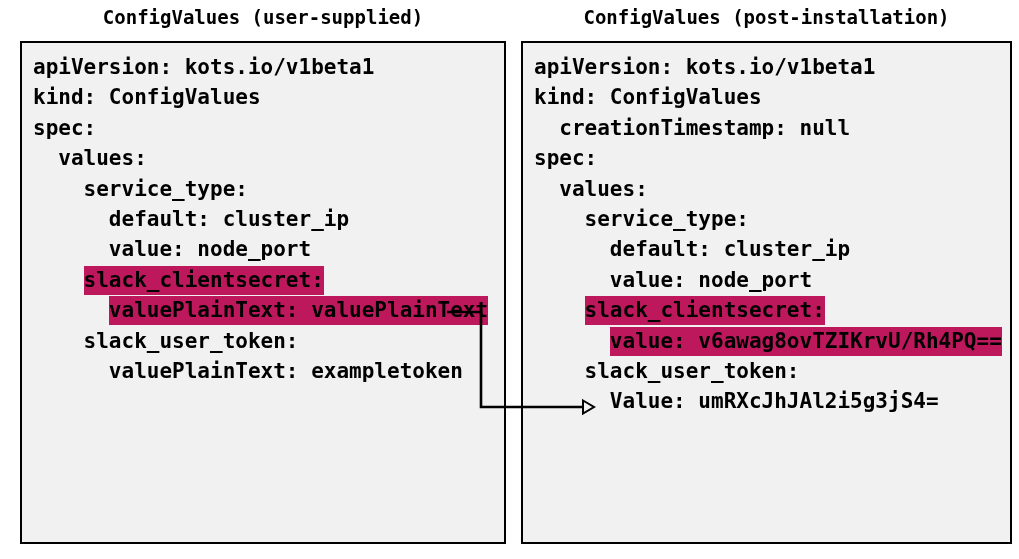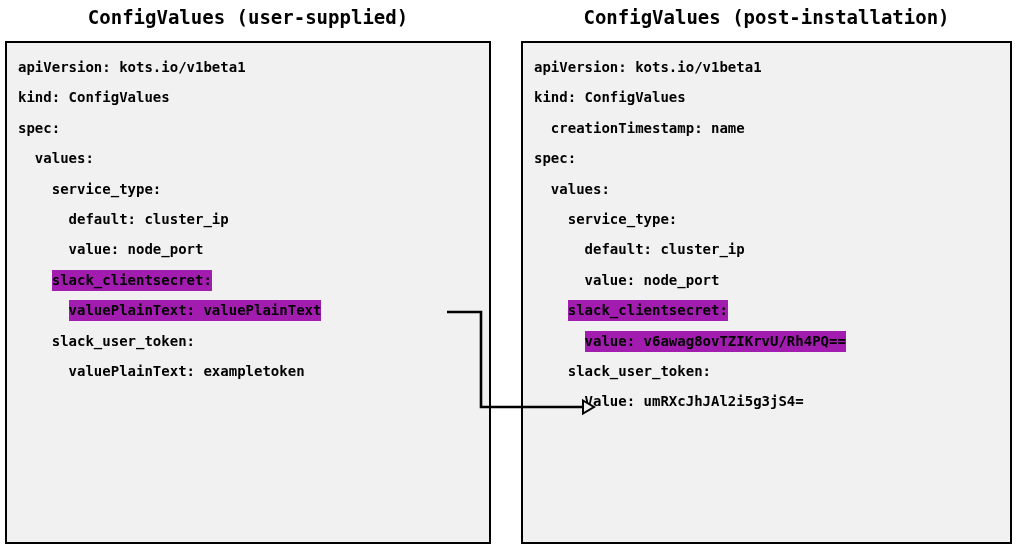--- a/index.html
+++ b/index.html
@@ -47,49 +47,49 @@
     top: 9px;
     left: 11px;
     right: 4px;
     bottom: 0;
   }
 
   .code-line {
     height: 30.4px;
     line-height: 30.4px;
     font-family: "DejaVu Sans Mono", "Liberation Mono", monospace;
-    font-size: 14px;
+    font-size: 21px;
     font-weight: bold;
     color: #000000;
     white-space: pre;
   }
 
   .code-line > span.seg {
     white-space: pre;
     padding: 2px 0 3px 0;
   }
 
   .code-line > span.hl {
-    background: #a21caf;
+    background: #be185d;
   }
 
   
   .connector {
     position: absolute;
     left: 0;
     top: 0;
     width: 1019px;
     height: 559px;
     pointer-events: none;
   }
 </style>
 </head>
 <body>
 
-<div class="panel" style="left:5px; top:6px; width:486px; height:538px;">
+<div class="panel" style="left:20px; top:6px; width:486px; height:538px;">
   <div class="panel-title">ConfigValues (user-supplied)</div>
   <div class="panel-box" style="left:0px; top:35px; width:486px; height:503px;">
     <div class="code-block">
         <div class="code-line"><span class="seg">apiVersion: kots.io/v1beta1</span></div>
         <div class="code-line"><span class="seg">kind: ConfigValues</span></div>
         <div class="code-line"><span class="seg">spec:</span></div>
         <div class="code-line"><span class="seg">  values:</span></div>
         <div class="code-line"><span class="seg">    service_type:</span></div>
         <div class="code-line"><span class="seg">      default: cluster_ip</span></div>
         <div class="code-line"><span class="seg">      value: node_port</span></div>
@@ -100,21 +100,21 @@
       </div>
   </div>
 </div>
 
 <div class="panel" style="left:521px; top:6px; width:491px; height:538px;">
   <div class="panel-title">ConfigValues (post-installation)</div>
   <div class="panel-box" style="left:0px; top:35px; width:491px; height:503px;">
     <div class="code-block">
         <div class="code-line"><span class="seg">apiVersion: kots.io/v1beta1</span></div>
         <div class="code-line"><span class="seg">kind: ConfigValues</span></div>
-        <div class="code-line"><span class="seg">  creationTimestamp: name</span></div>
+        <div class="code-line"><span class="seg">  creationTimestamp: null</span></div>
         <div class="code-line"><span class="seg">spec:</span></div>
         <div class="code-line"><span class="seg">  values:</span></div>
         <div class="code-line"><span class="seg">    service_type:</span></div>
         <div class="code-line"><span class="seg">      default: cluster_ip</span></div>
         <div class="code-line"><span class="seg">      value: node_port</span></div>
         <div class="code-line"><span class="seg">    </span><span class="seg hl">slack_clientsecret:</span></div>
         <div class="code-line"><span class="seg">      </span><span class="seg hl">value: v6awag8ovTZIKrvU/Rh4PQ==</span></div>
         <div class="code-line"><span class="seg">    slack_user_token:</span></div>
         <div class="code-line"><span class="seg">      Value: umRXcJhJAl2i5g3jS4=</span></div>
       </div>

